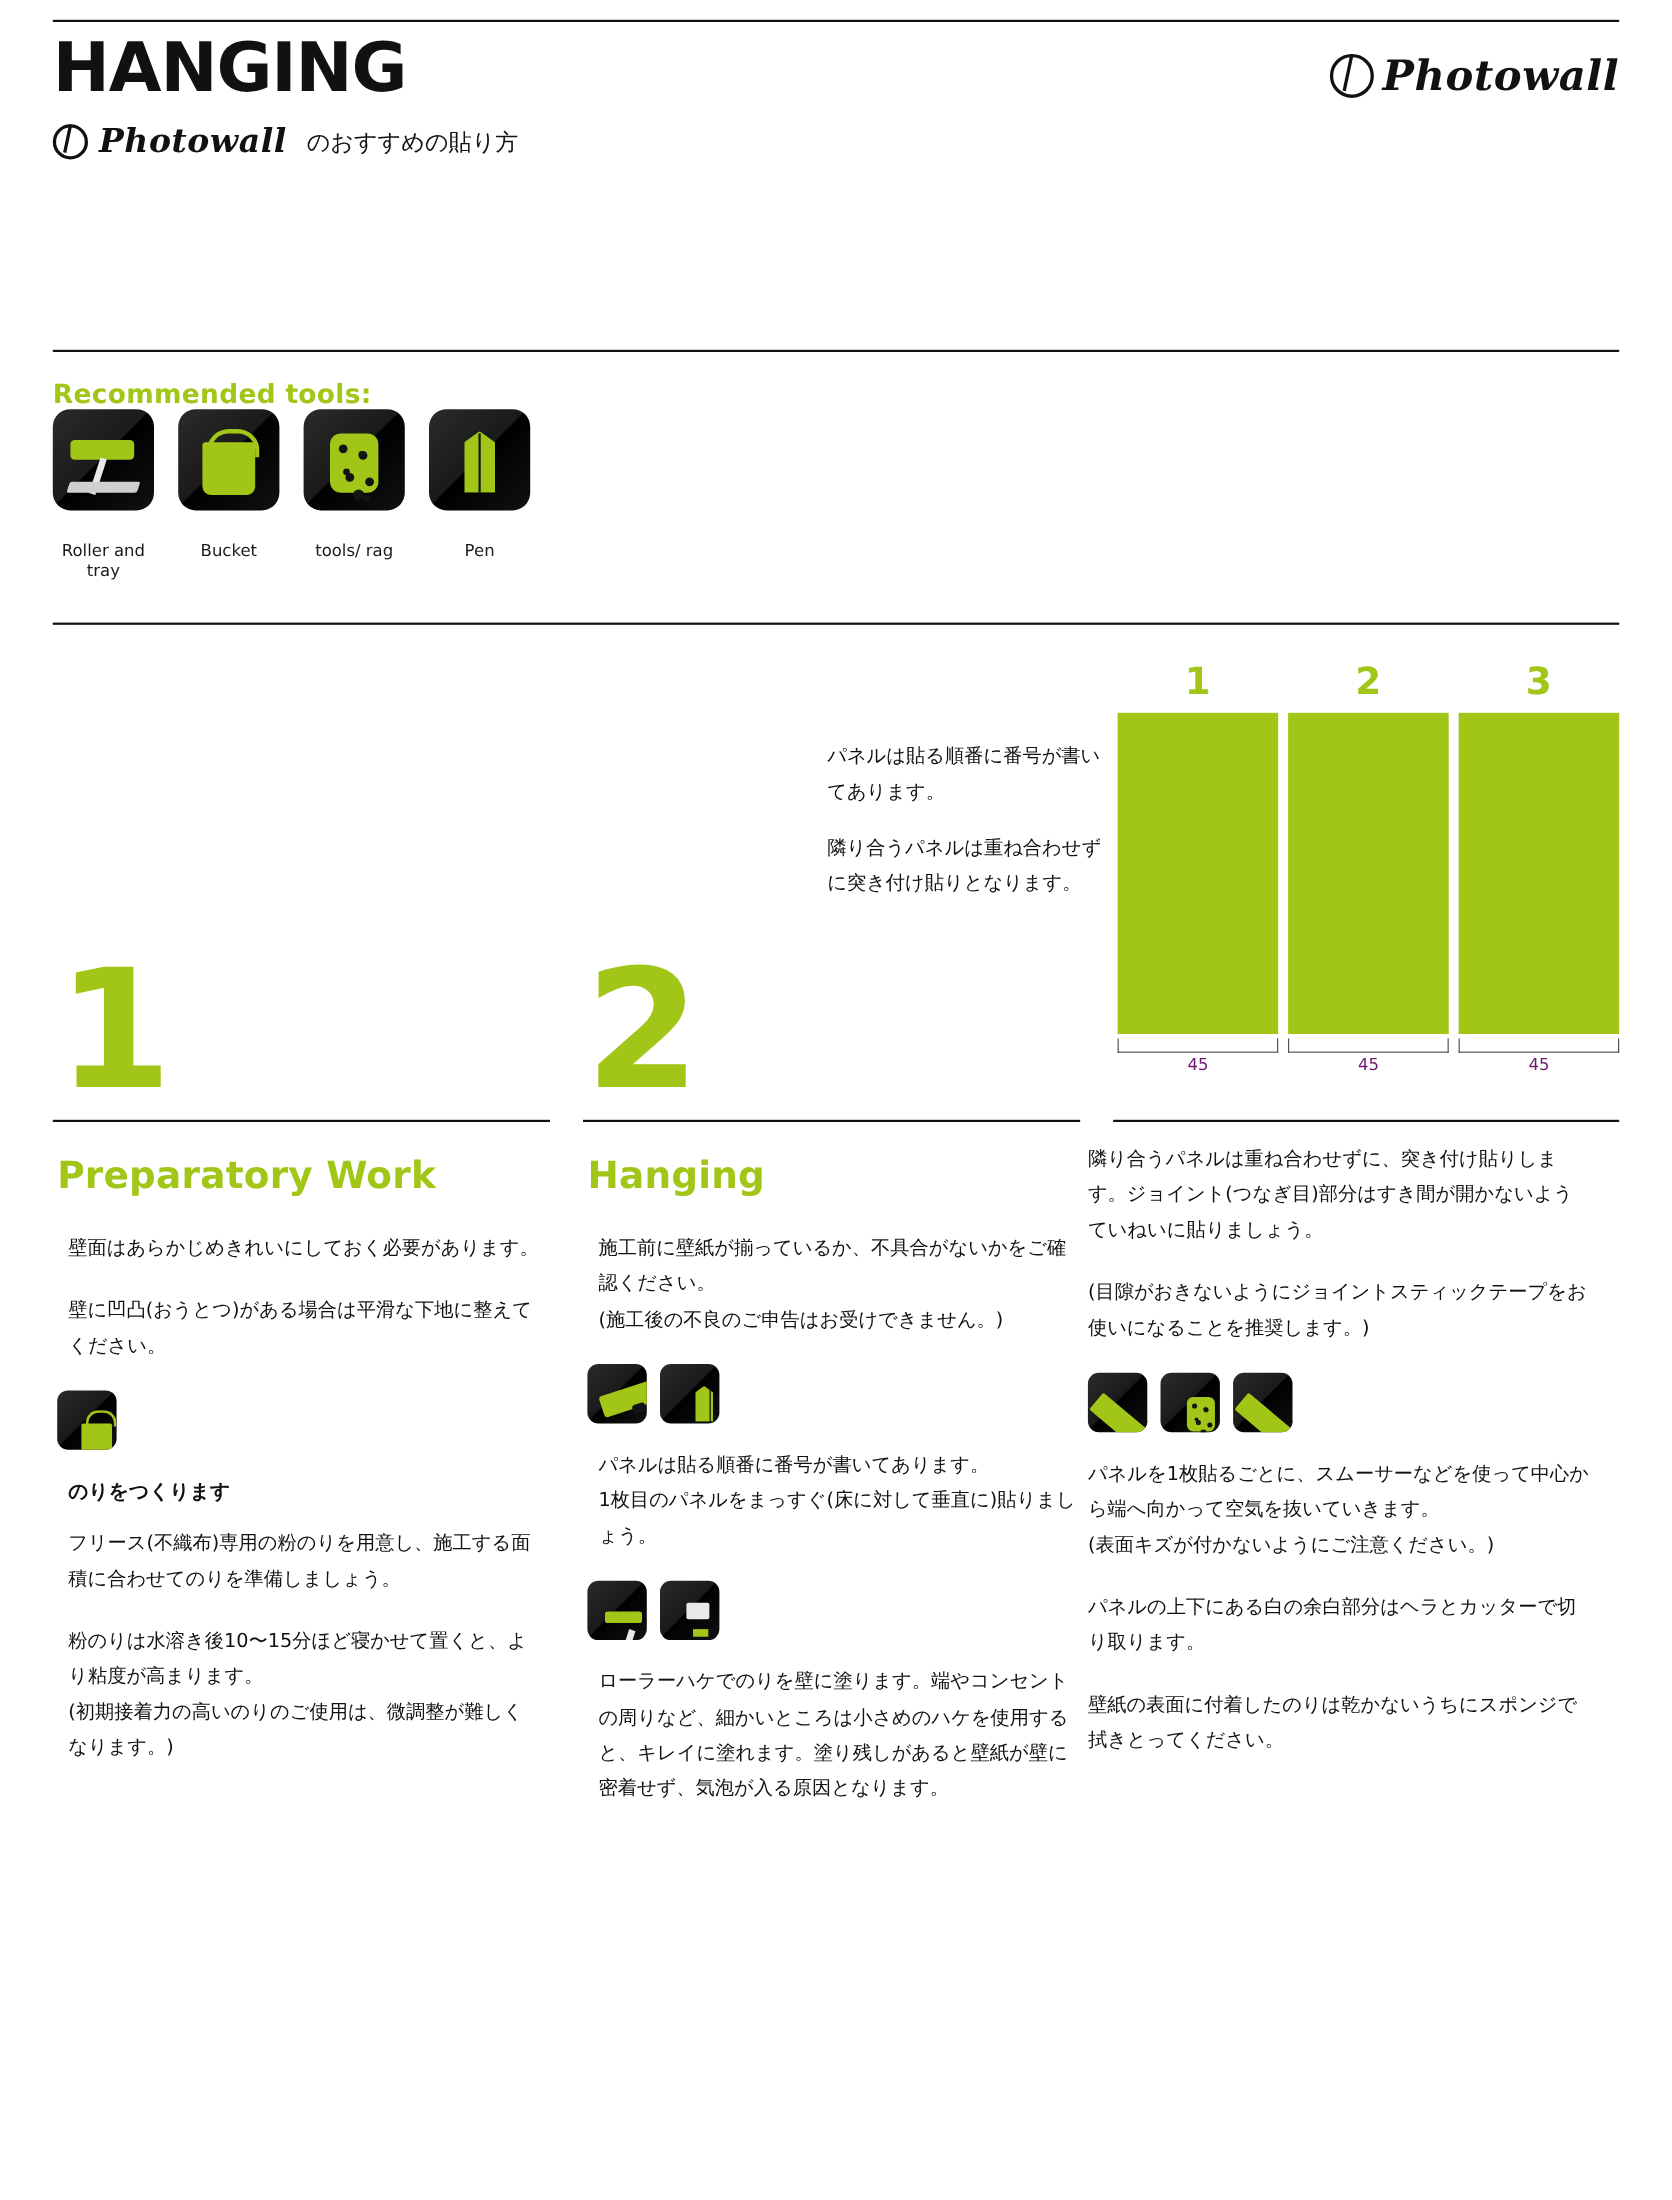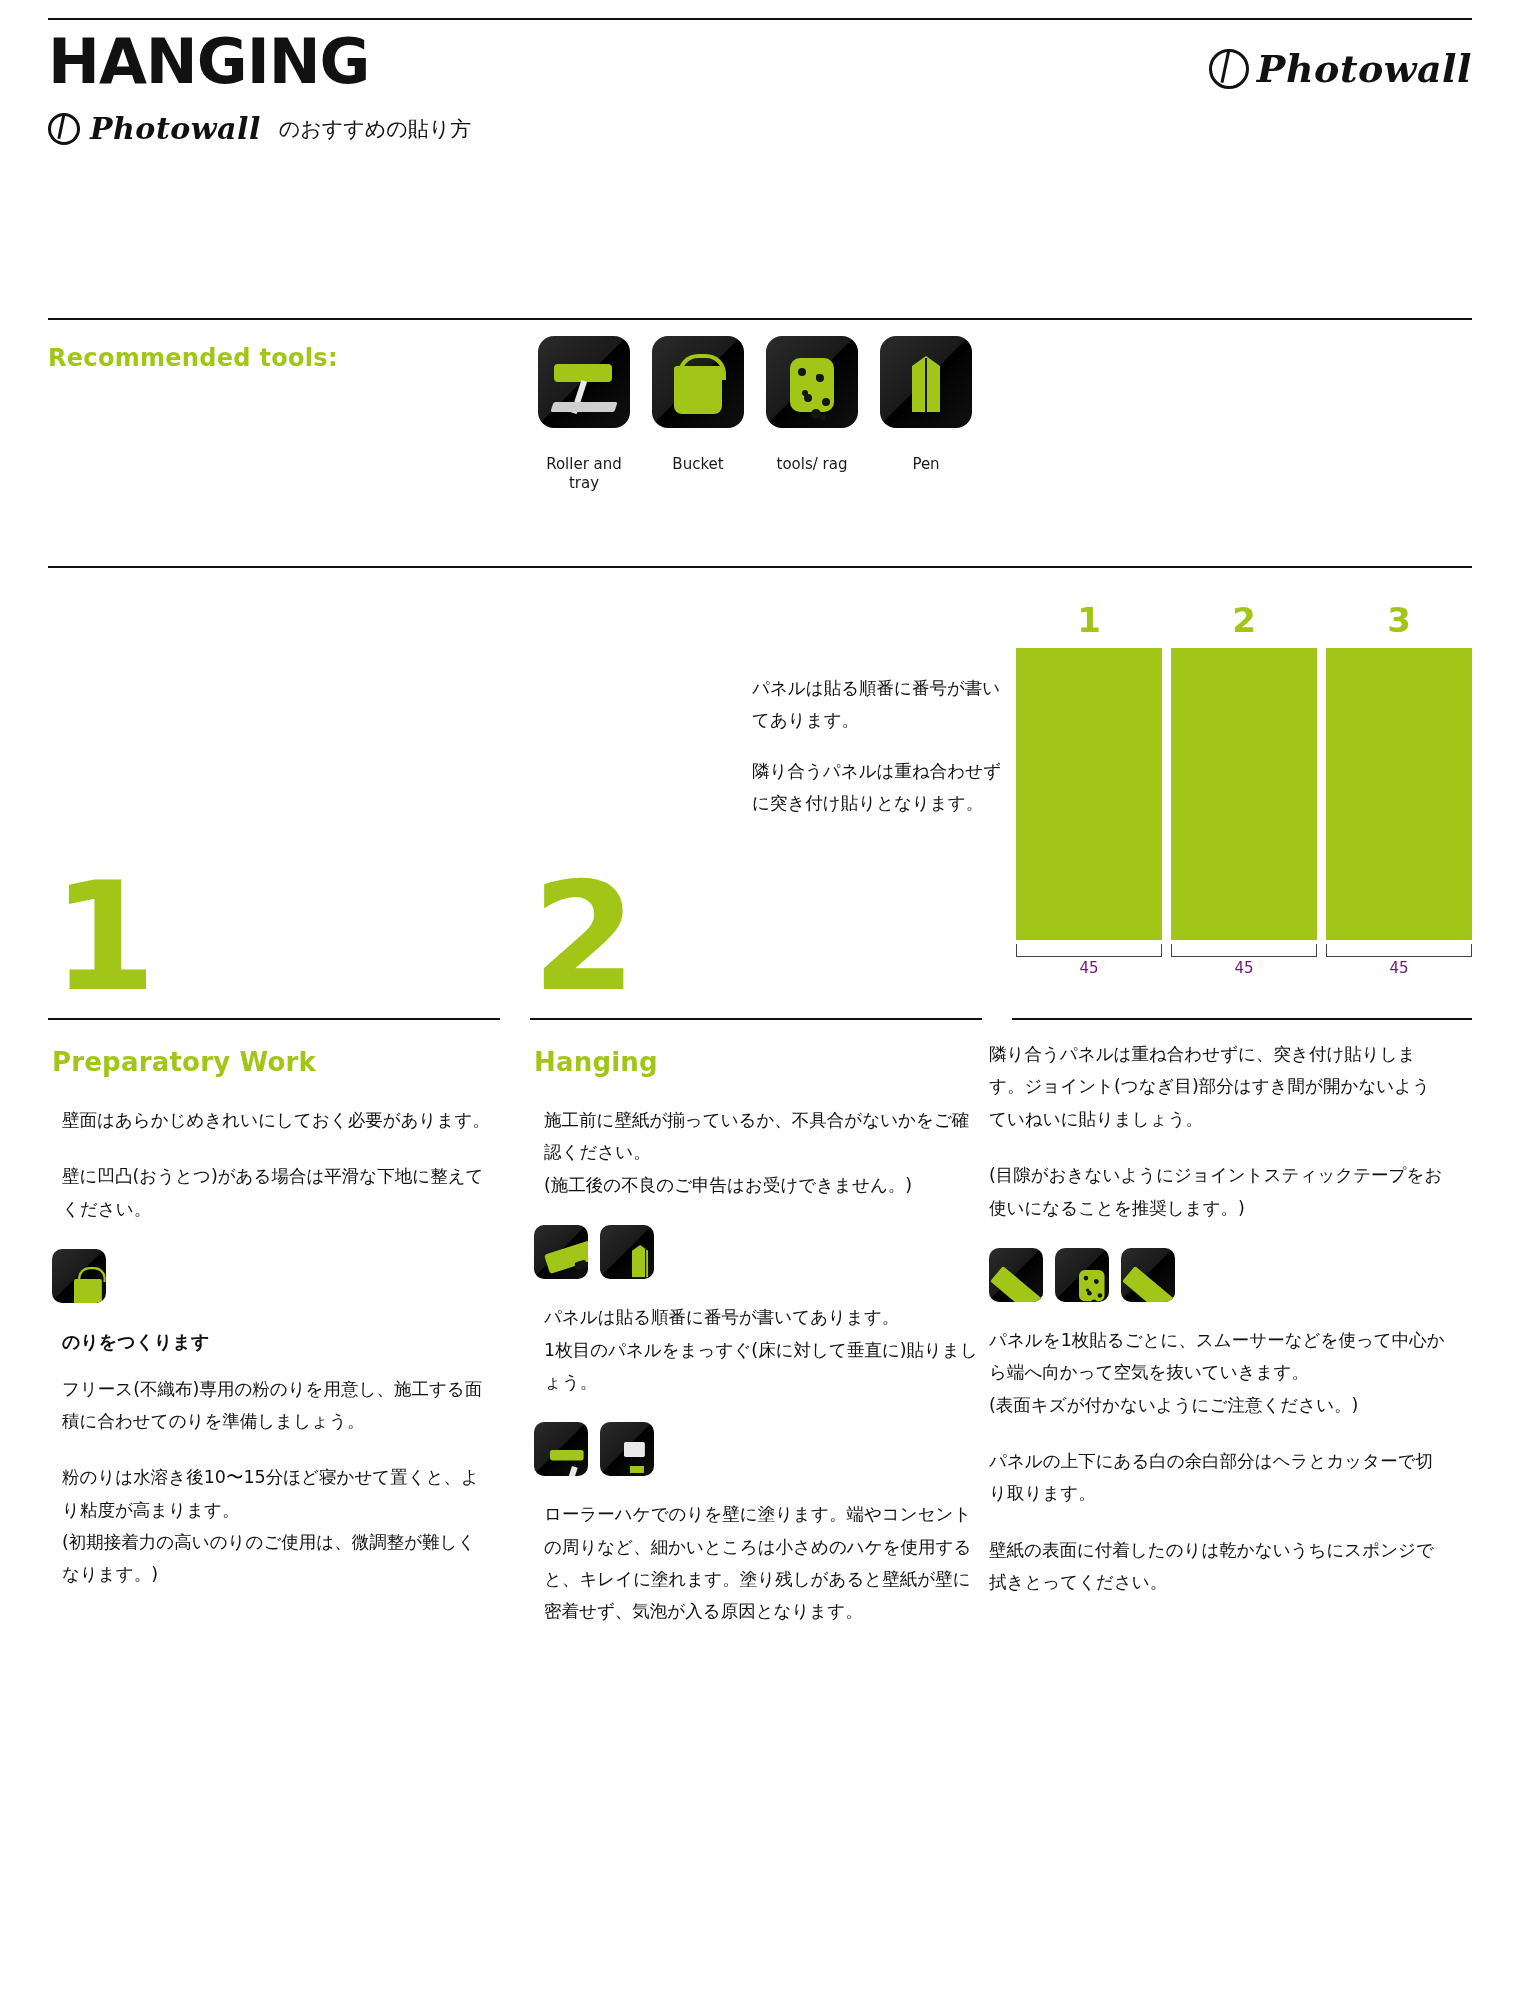--- a/index.html
+++ b/index.html
@@ -119,20 +119,21 @@
     right: 48px;
     top: 318px;
   }
   .tools-section {
     position: absolute;
     left: 48px;
     top: 336px;
     width: 1424px;
     display: flex;
     align-items: flex-start;
+    flex-direction: column;
   }
   .tools-label {
     color: #a2c617;
     font-weight: bold;
     font-size: 24px;
     letter-spacing: 0.3px;
     width: 490px;
     padding-top: 8px;
   }
   .tool-list {
@@ -318,21 +319,21 @@
     font-size: 17.5px;
     line-height: 1.85;
     color: #111;
   }
   #col1 { left: 52px; width: 440px; }
   #col2 { left: 534px; width: 450px; }
   #col3 { left: 989px; width: 458px; }
 
   .col h2 {
     color: #a2c617;
-    font-size: 26px;
+    font-size: 34px;
     font-weight: bold;
     margin: 0 0 18px 0;
     letter-spacing: 0.2px;
   }
   .col p {
     margin: 0 0 24px 0;
   }
   .col p.tight { margin-bottom: 0; }
   .col .bold-line {
     font-weight: bold;

